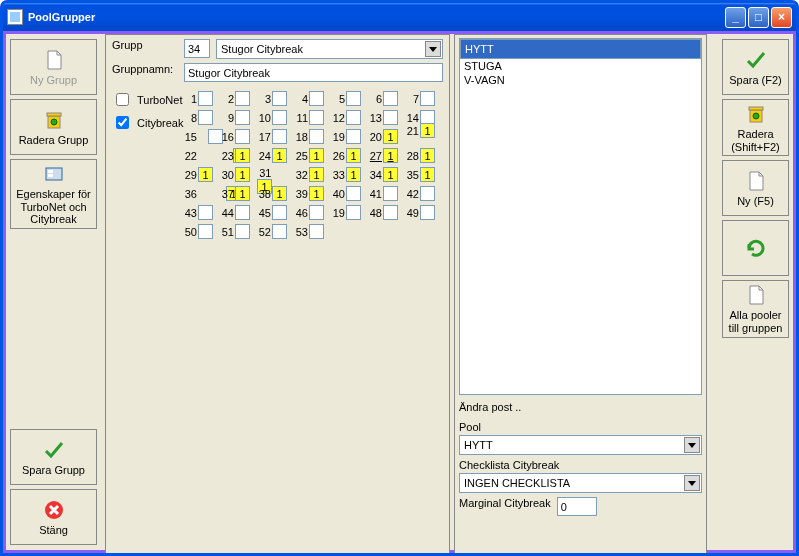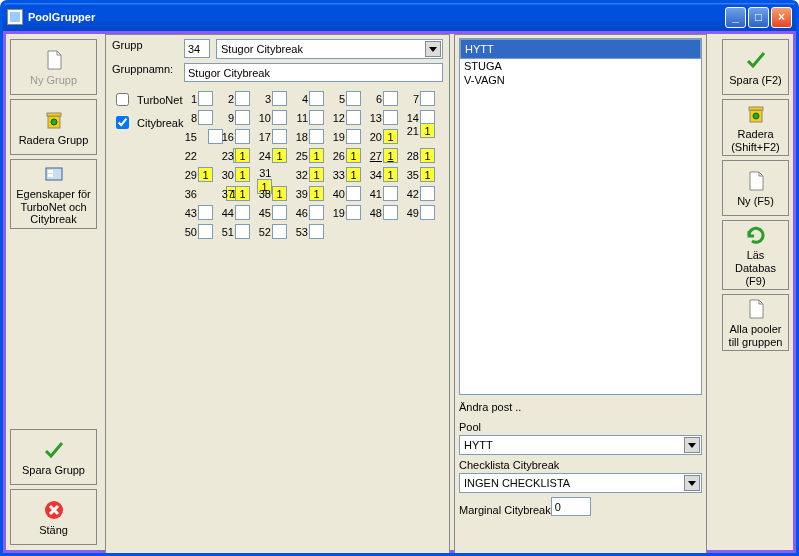--- a/index.html
+++ b/index.html
@@ -364,21 +364,21 @@
             <div class="arrow"></div>
           </div>
         </div>
         <div class="fieldblock" style="top:424px">
           <div class="fb-lbl">Checklista Citybreak</div>
           <div class="sel sel-full">
             <span>INGEN CHECKLISTA</span>
             <div class="arrow"></div>
           </div>
         </div>
-        <div class="fieldblock" style="top:462px; display:flex; align-items:flex-end; gap:0;">
+        <div class="fieldblock" style="top:462px; display:flex; align-items:flex-start; gap:6px;">
           <span>Marginal Citybreak</span>
           <input type="text" style="width: 40px;" value="0">
         </div>
       </div>
     </div>
 
     <div class="rightcol" id="rightcol">
         <div class="btn tall">
           <svg viewBox="0 0 24 24">
             <path d="M4 13 L9 18 L20 5" stroke="#2a9d2a" stroke-width="3" fill="none"></path>
@@ -398,21 +398,20 @@
             <path d="M6 3 H15 L19 7 V21 H6 Z" fill="#fff" stroke="#888"></path>
             <path d="M15 3 V7 H19" fill="none" stroke="#888"></path>
           </svg>
           <div class="lbl">Ny (F5)</div>
         </div>
         <div class="btn tall">
           <svg viewBox="0 0 24 24">
             <path d="M5 12 A7 7 0 1 1 8 18" fill="none" stroke="#2a9d2a" stroke-width="3"></path>
             <path d="M5 8 L5 13 L10 13" fill="none" stroke="#2a9d2a" stroke-width="3"></path>
           </svg>
-          <div class="lbl">Läs Databas (F9)</div>
         </div>
         <div class="btn tall">
           <svg viewBox="0 0 24 24">
             <path d="M6 3 H15 L19 7 V21 H6 Z" fill="#fff" stroke="#888"></path>
             <path d="M15 3 V7 H19" fill="none" stroke="#888"></path>
           </svg>
           <div class="lbl">Alla pooler till gruppen</div>
         </div>
       </div>
   </div>

